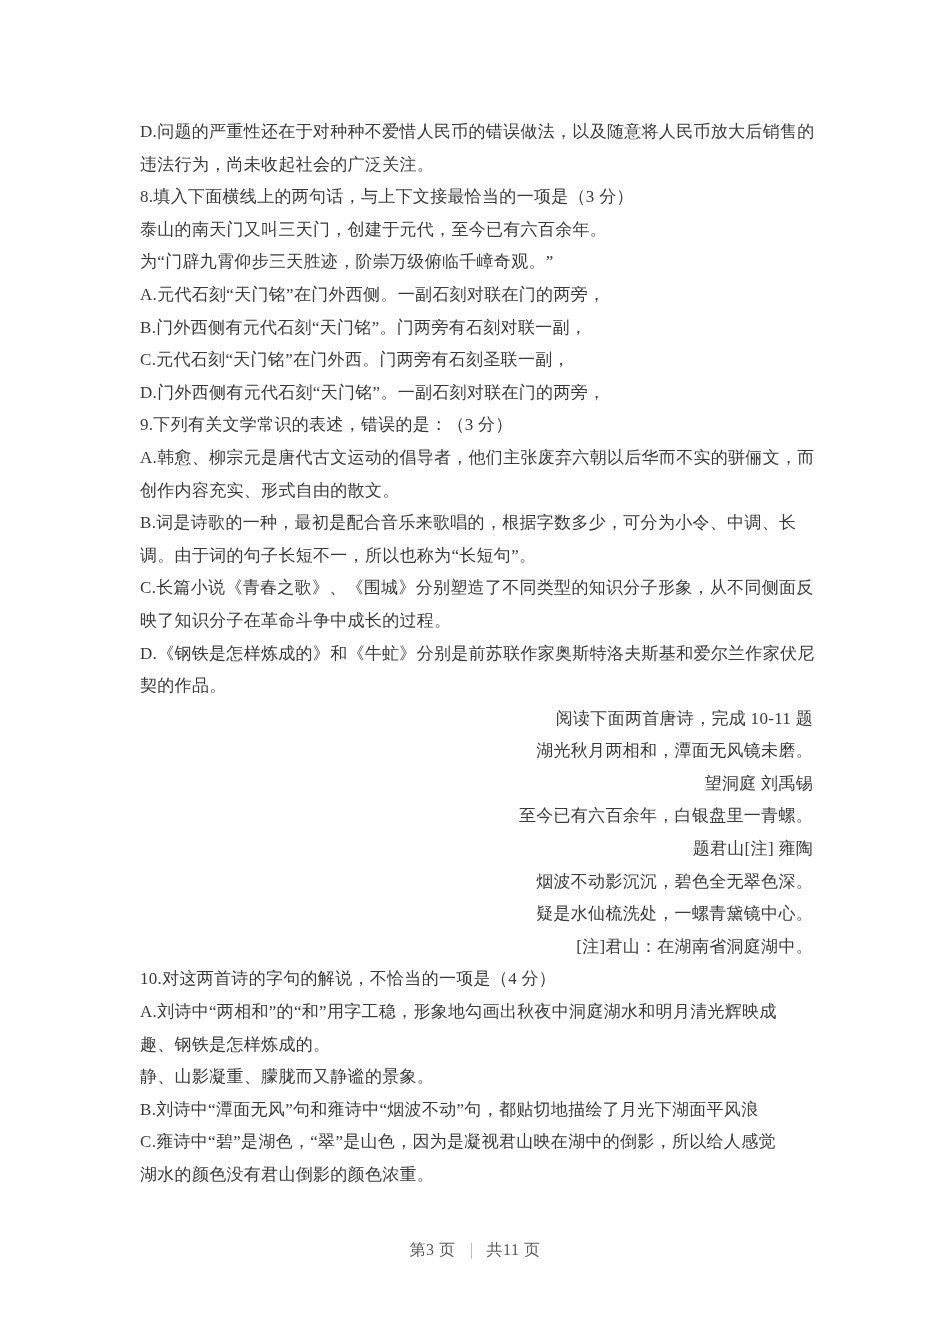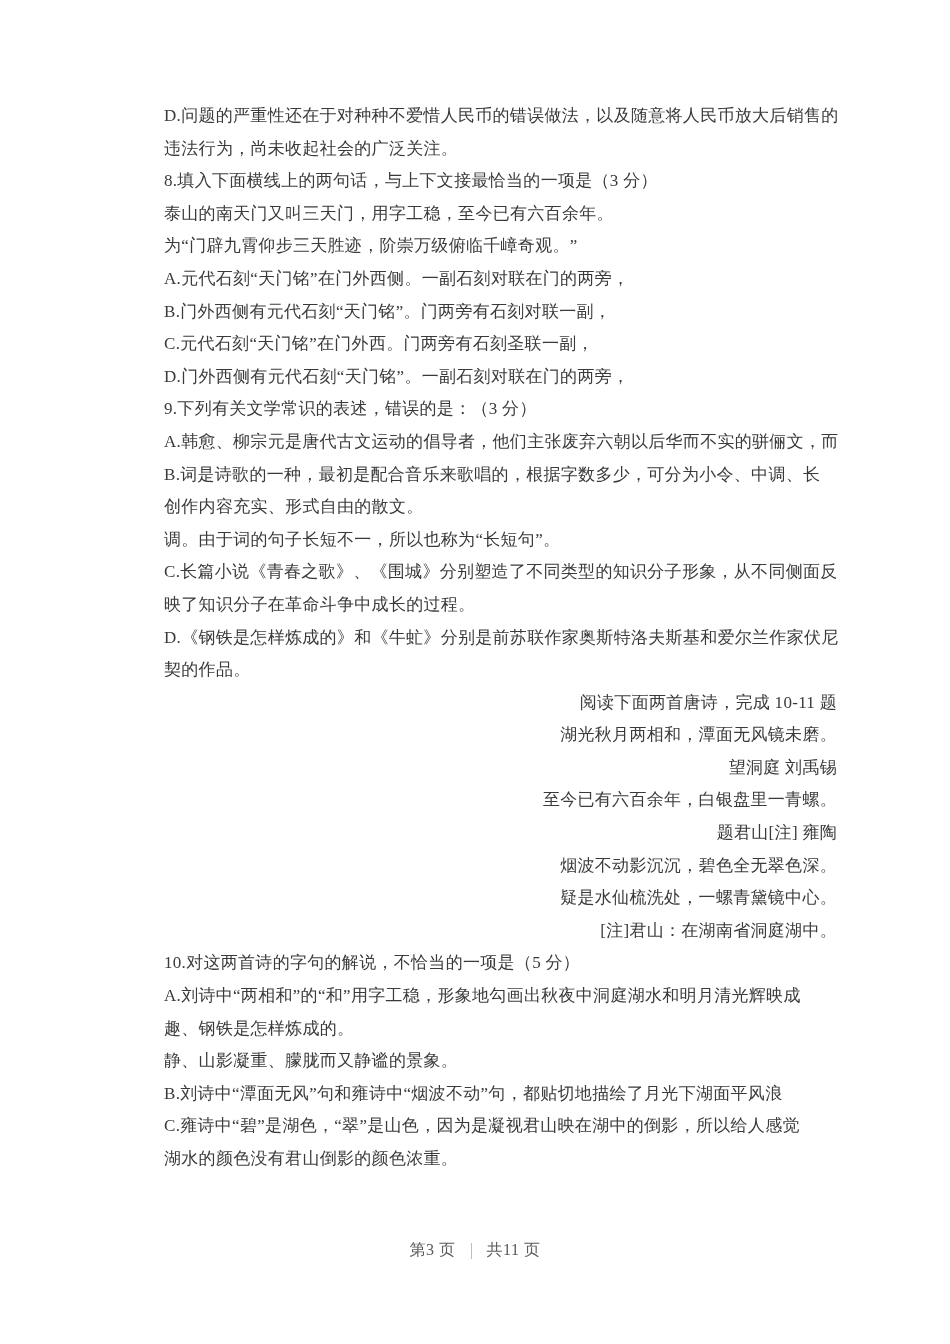--- a/index.html
+++ b/index.html
@@ -11,27 +11,26 @@
     position: relative;
     width: 950px;
     height: 1344px;
     background: #ffffff;
     font-family: "Liberation Serif", "DejaVu Serif", serif;
     overflow: hidden;
   }
   .content {
     position: absolute;
     left: 140px;
-    top: 100px;
+    top: 116px;
     width: 673px;
     font-size: 17px;
     line-height: 32.6px;
     color: #3a3a3a;
     letter-spacing: 0.3px;
-    margin-left: 24px;
   }
   .ln {
     white-space: nowrap;
     text-align: left;
   }
   .ln.center {
     text-align: right;
   }
   .footer {
     position: absolute;
@@ -54,47 +53,47 @@
 </style>
 </head>
 <body>
 
 <div class="page">
   <div class="content">
     <div class="ln">D.问题的严重性还在于对种种不爱惜人民币的错误做法，以及随意将人民币放大后销售的</div>
     <div class="ln">违法行为，尚未收起社会的广泛关注。</div>
 
     <div class="ln">8.填入下面横线上的两句话，与上下文接最恰当的一项是（3 分）</div>
-    <div class="ln">泰山的南天门又叫三天门，用字工稳，至今已有六百余年。</div>
+    <div class="ln">泰山的南天门又叫三天门，创建于元代，至今已有六百余年。</div>
     <div class="ln">为“门辟九霄仰步三天胜迹，阶崇万级俯临千嶂奇观。”</div>
     <div class="ln">A.元代石刻“天门铭”在门外西侧。一副石刻对联在门的两旁，</div>
     <div class="ln">B.门外西侧有元代石刻“天门铭”。门两旁有石刻对联一副，</div>
     <div class="ln">C.元代石刻“天门铭”在门外西。门两旁有石刻圣联一副，</div>
     <div class="ln">D.门外西侧有元代石刻“天门铭”。一副石刻对联在门的两旁，</div>
 
     <div class="ln">9.下列有关文学常识的表述，错误的是：（3 分）</div>
     <div class="ln">A.韩愈、柳宗元是唐代古文运动的倡导者，他们主张废弃六朝以后华而不实的骈俪文，而</div>
+    <div class="ln">创作内容充实、形式自由的散文。</div>
     <div class="ln">B.词是诗歌的一种，最初是配合音乐来歌唱的，根据字数多少，可分为小令、中调、长</div>
-    <div class="ln">创作内容充实、形式自由的散文。</div>
     <div class="ln">调。由于词的句子长短不一，所以也称为“长短句”。</div>
     <div class="ln">C.长篇小说《青春之歌》、《围城》分别塑造了不同类型的知识分子形象，从不同侧面反</div>
     <div class="ln">映了知识分子在革命斗争中成长的过程。</div>
     <div class="ln">D.《钢铁是怎样炼成的》和《牛虻》分别是前苏联作家奥斯特洛夫斯基和爱尔兰作家伏尼</div>
     <div class="ln">契的作品。</div>
 
     <div class="ln center">阅读下面两首唐诗，完成 10-11 题</div>
     <div class="ln center">湖光秋月两相和，潭面无风镜未磨。</div>
     <div class="ln center">望洞庭 刘禹锡</div>
     <div class="ln center">至今已有六百余年，白银盘里一青螺。</div>
     <div class="ln center">题君山[注] 雍陶</div>
     <div class="ln center">烟波不动影沉沉，碧色全无翠色深。</div>
     <div class="ln center">疑是水仙梳洗处，一螺青黛镜中心。</div>
     <div class="ln center">[注]君山：在湖南省洞庭湖中。</div>
 
-    <div class="ln">10.对这两首诗的字句的解说，不恰当的一项是（5 分）</div>
+    <div class="ln">10.对这两首诗的字句的解说，不恰当的一项是（4 分）</div>
     <div class="ln">A.刘诗中“两相和”的“和”用字工稳，形象地勾画出秋夜中洞庭湖水和明月清光辉映成</div>
     <div class="ln">趣、钢铁是怎样炼成的。</div>
     <div class="ln">静、山影凝重、朦胧而又静谧的景象。</div>
     <div class="ln">B.刘诗中“潭面无风”句和雍诗中“烟波不动”句，都贴切地描绘了月光下湖面平风浪</div>
     <div class="ln">C.雍诗中“碧”是湖色，“翠”是山色，因为是凝视君山映在湖中的倒影，所以给人感觉</div>
     <div class="ln">湖水的颜色没有君山倒影的颜色浓重。</div>
   </div>
 
   <div class="footer">
     <span>第3 页</span>

